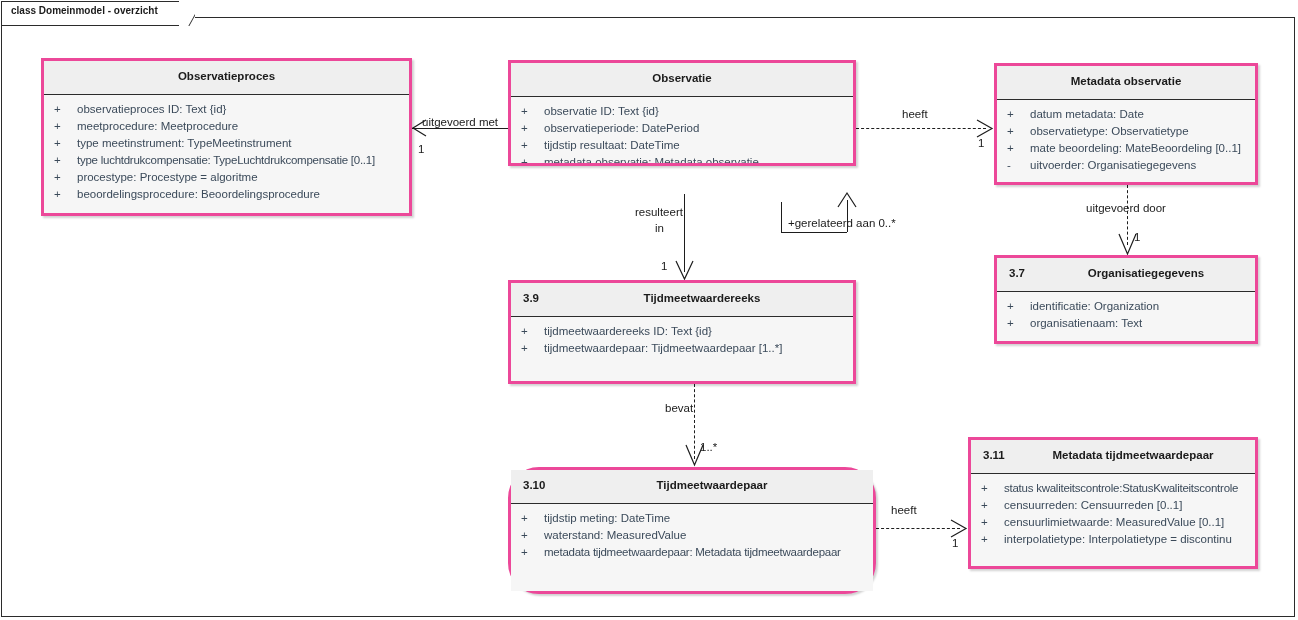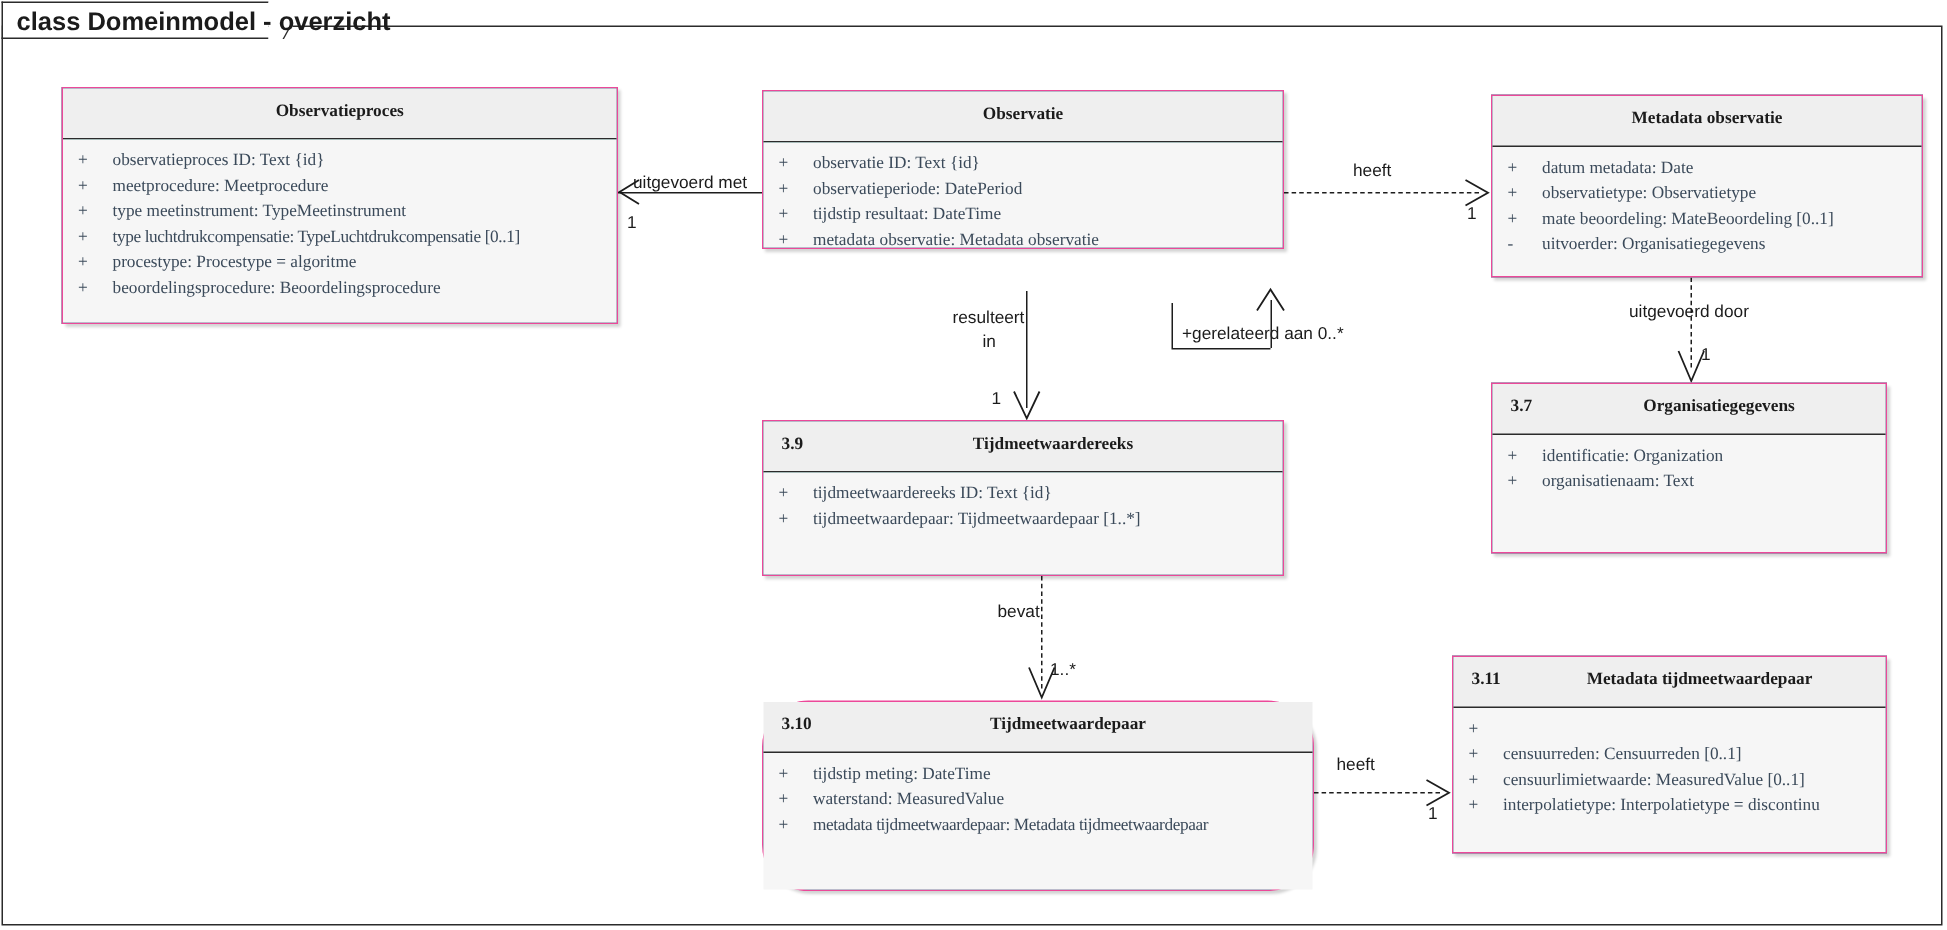--- a/index.html
+++ b/index.html
@@ -66,35 +66,34 @@
     width: 26px;
     height: 32px;
     border-right: 1px solid #2b2b2b;
     transform: skewX(-29deg);
     box-sizing: border-box;
   }
   .frame-tab-label {
     position: absolute;
     left: 10px;
     top: 4px;
-    font-size: 17px;
+    font-size: 10px;
     font-weight: bold;
     color: #1b1b1b;
     white-space: nowrap;
   }
 
   
   .uml-class {
     position: absolute;
     box-sizing: border-box;
-    border: 1px solid #ec4899;
-    background: #14b8a6;
+    border: 3px solid #ec4899;
+    background: #fef9c3;
     box-shadow: 2px 2px 2px rgba(0,0,0,0.18);
     z-index: 3;
-    font-family: Liberation Serif, serif;
   }
   .uml-header {
     position: relative;
     height: 34px;
     border-bottom: 1px solid #2b2b2b;
     background: #efefef;
     box-sizing: border-box;
   }
   .uml-header-num {
     position: absolute;
@@ -251,21 +250,21 @@
         <span class="vis">+</span>
         <span class="sig">tijdstip resultaat: DateTime</span>
       </div>
       <div class="attr">
         <span class="vis">+</span>
         <span class="sig">metadata observatie: Metadata observatie</span>
       </div>
     </div>
   </div>
 
-  <div class="uml-class" style="left:994px; top:63px; width:288px; height:122px;">
+  <div class="uml-class" style="left:994px; top:63px; width:264px; height:122px;">
     <div class="uml-header">
       <div class="uml-header-num"></div>
       <div class="uml-header-name">Metadata observatie</div>
     </div>
     <div class="uml-body">
       <div class="attr">
         <span class="vis">+</span>
         <span class="sig">datum metadata: Date</span>
       </div>
       <div class="attr">
@@ -276,21 +275,21 @@
         <span class="vis">+</span>
         <span class="sig">mate beoordeling: MateBeoordeling [0..1]</span>
       </div>
       <div class="attr">
         <span class="vis">-</span>
         <span class="sig">uitvoerder: Organisatiegegevens</span>
       </div>
     </div>
   </div>
 
-  <div class="uml-class" style="left:994px; top:255px; width:264px; height:114px;">
+  <div class="uml-class" style="left:994px; top:255px; width:264px; height:89px;">
     <div class="uml-header">
       <div class="uml-header-num">3.7</div>
       <div class="uml-header-name indent">Organisatiegegevens</div>
     </div>
     <div class="uml-body">
       <div class="attr">
         <span class="vis">+</span>
         <span class="sig">identificatie: Organization</span>
       </div>
       <div class="attr">
@@ -339,20 +338,21 @@
   </div>
 
   <div class="uml-class" style="left:968px; top:437px; width:290px; height:132px;">
     <div class="uml-header">
       <div class="uml-header-num">3.11</div>
       <div class="uml-header-name indent">Metadata tijdmeetwaardepaar</div>
     </div>
     <div class="uml-body">
       <div class="attr tight">
         <span class="vis">+</span>
+        <span class="sig">status kwaliteitscontrole:StatusKwaliteitscontrole</span>
       </div>
       <div class="attr">
         <span class="vis">+</span>
         <span class="sig">censuurreden: Censuurreden [0..1]</span>
       </div>
       <div class="attr">
         <span class="vis">+</span>
         <span class="sig">censuurlimietwaarde: MeasuredValue [0..1]</span>
       </div>
       <div class="attr">

